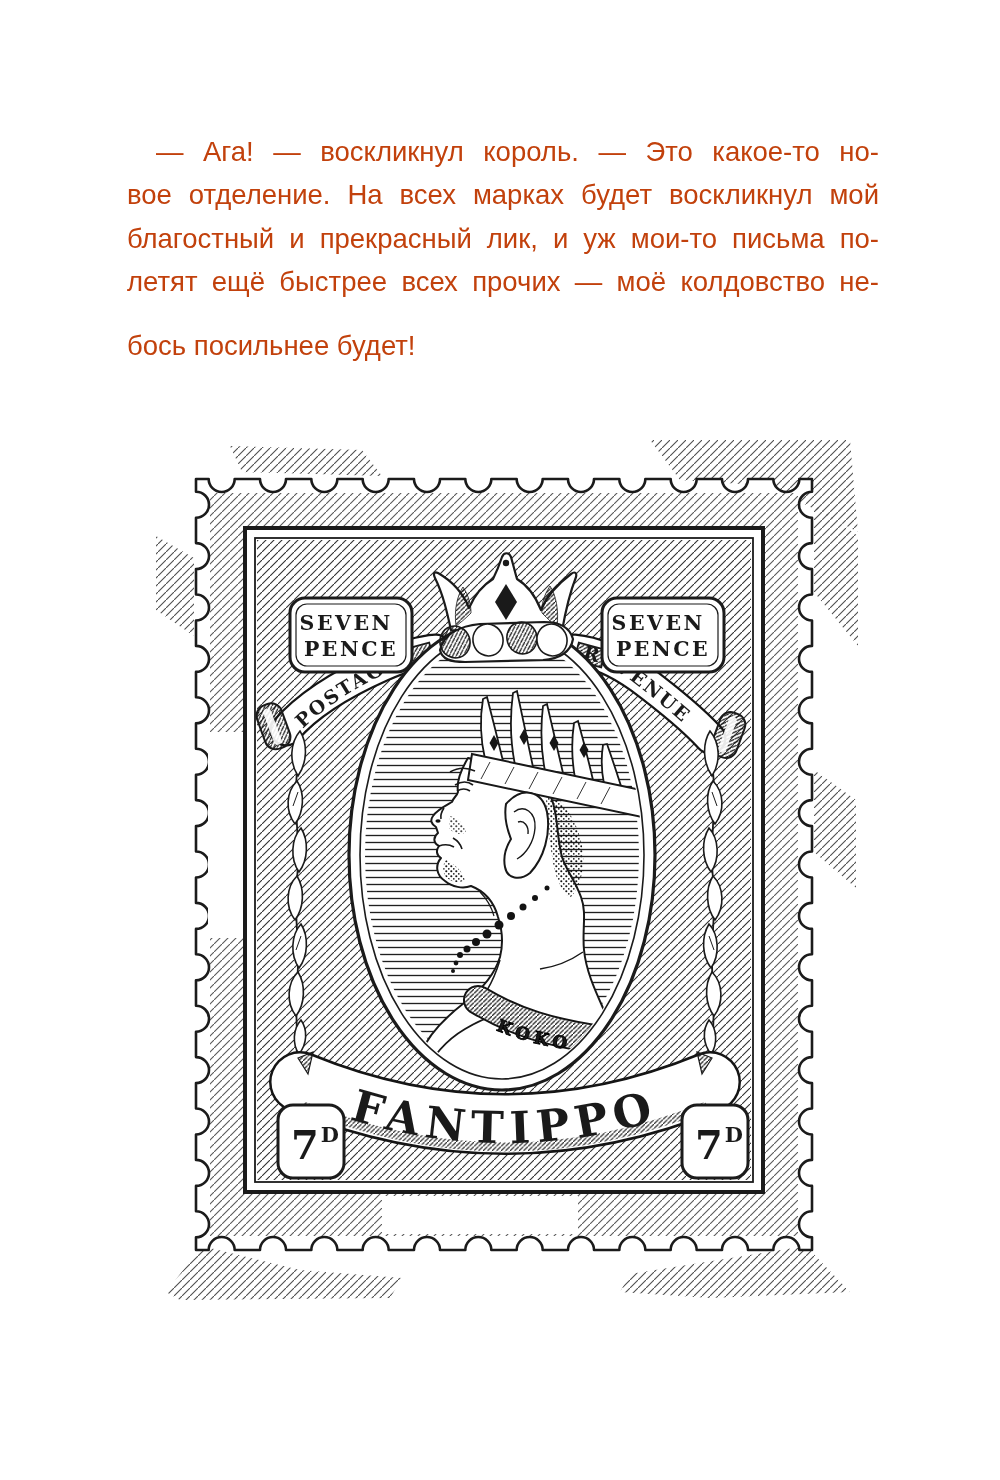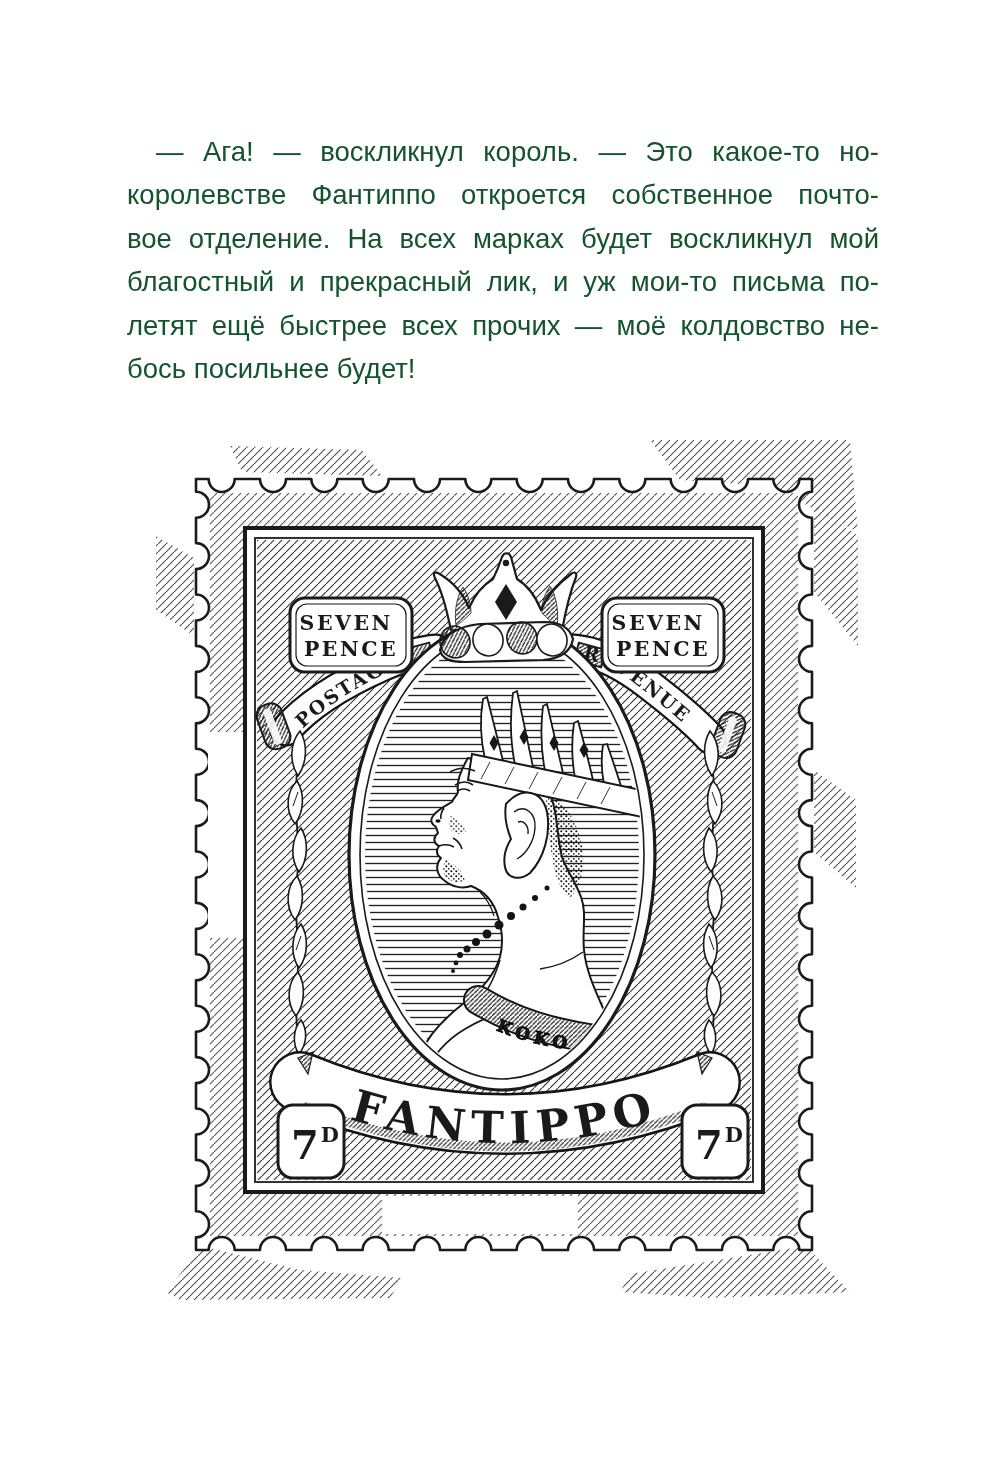--- a/index.html
+++ b/index.html
@@ -1,33 +1,32 @@
 <!DOCTYPE html>
 <html><head>
 <meta charset="utf-8">
 <style>
   html,body{margin:0;padding:0;background:#ffffff;}
   .page{position:relative;width:1000px;height:1480px;background:#ffffff;overflow:hidden;
         font-family:"Liberation Sans",sans-serif;}
   .text-block{position:absolute;left:127px;top:130px;width:752px;}
-  .pline{font-size:27.5px;line-height:43.4px;color:#14532d;
+  .pline{font-size:27.5px;line-height:43.4px;color:#c2410c;
          text-align:justify;text-align-last:justify;white-space:normal;}
   .pline.first{text-indent:29px;}
-  .pline.last{text-align-last:left;}
+  .pline.last{text-align-last:left;margin-top:20px;}
   .stamp-wrap{position:absolute;left:150px;top:440px;width:710px;height:860px;}
   svg .serif-t{font-family:"DejaVu Serif","Liberation Serif",serif;font-weight:700;fill:#1a1a1a;}
 </style>
 </head>
 <body>
 
 <div class="page">
 
   <div class="text-block">
     <div class="pline first">— Ага! — воскликнул король. — Это какое-то но-</div>
-    <div class="pline">королевстве Фантиппо откроется собственное почто-</div>
     <div class="pline">вое отделение. На всех марках будет воскликнул мой</div>
     <div class="pline">благостный и прекрасный лик, и уж мои-то письма по-</div>
     <div class="pline">летят ещё быстрее всех прочих — моё колдовство не-</div>
     <div class="pline last">бось посильнее будет!</div>
   </div>
 
   <div class="stamp-wrap">
   <svg width="710" height="860" viewBox="0 0 710 860" xmlns="http://www.w3.org/2000/svg">
     <defs>
       <pattern id="diag" width="8" height="8" patternUnits="userSpaceOnUse">

